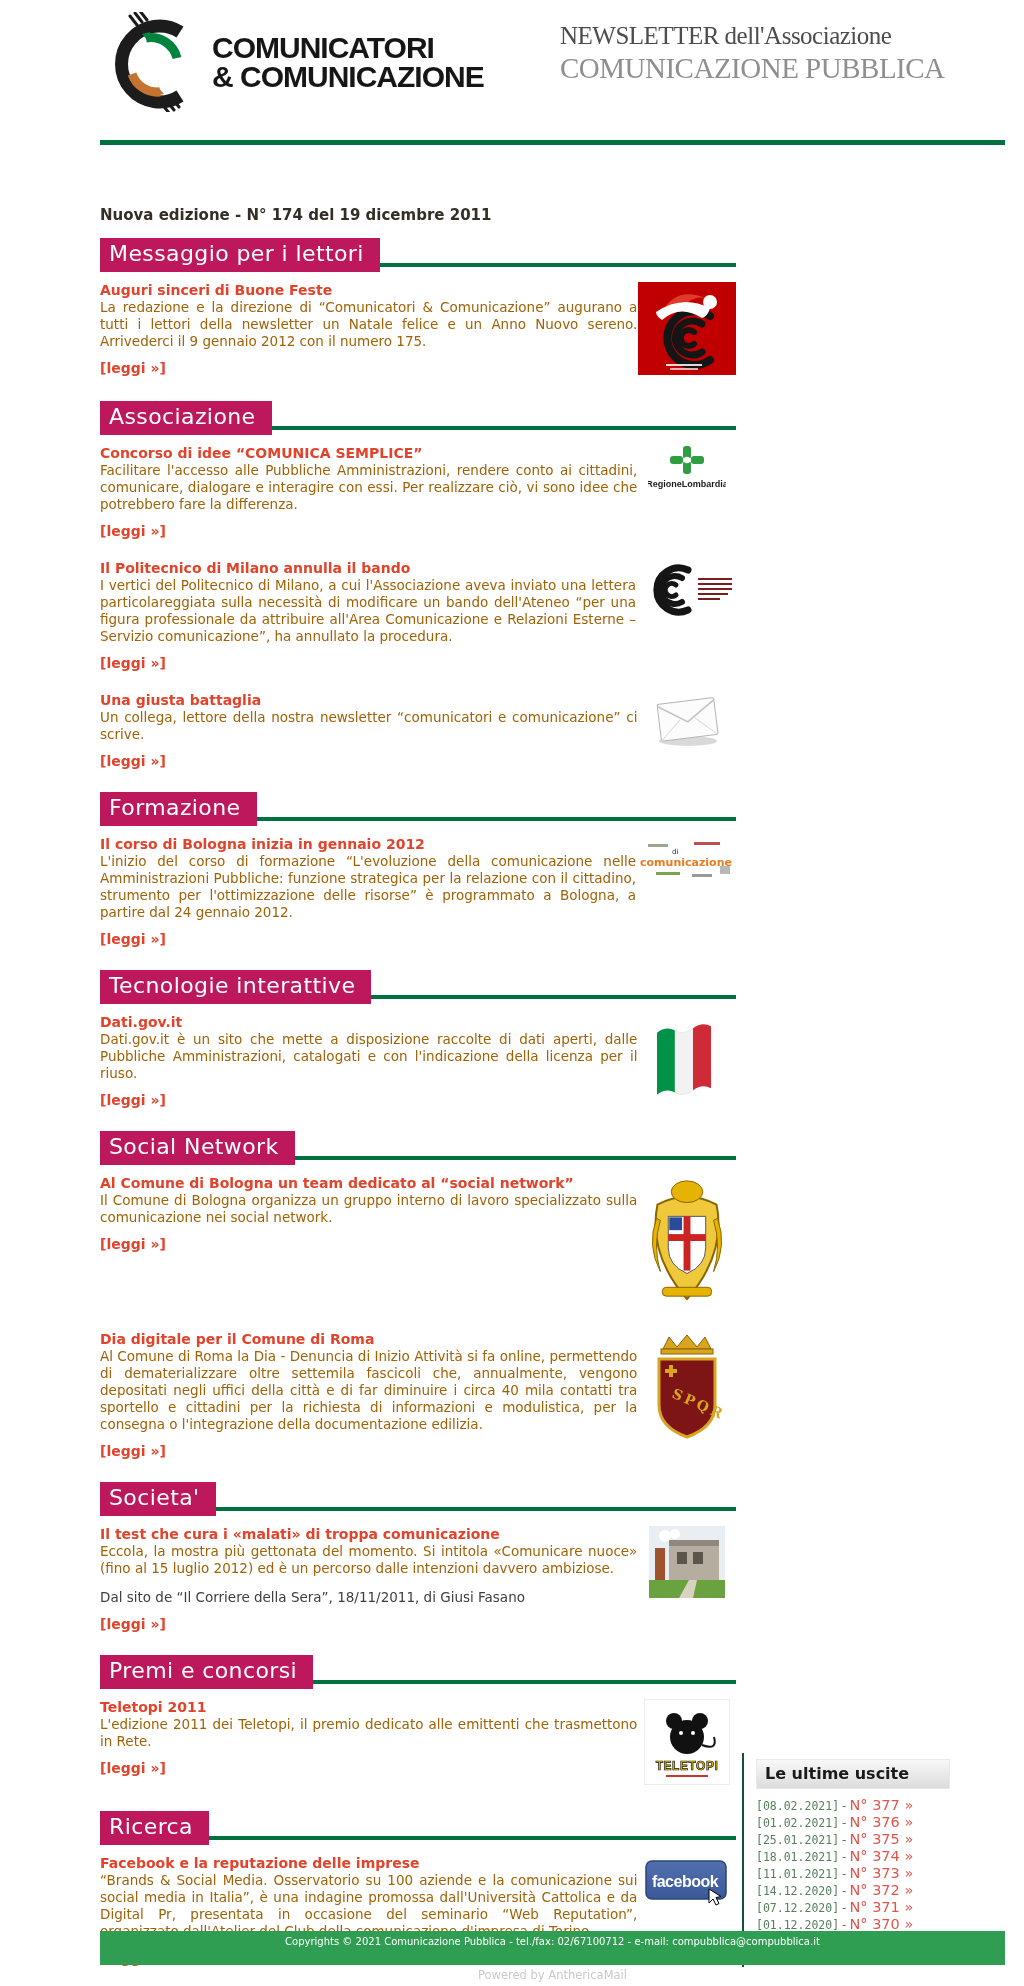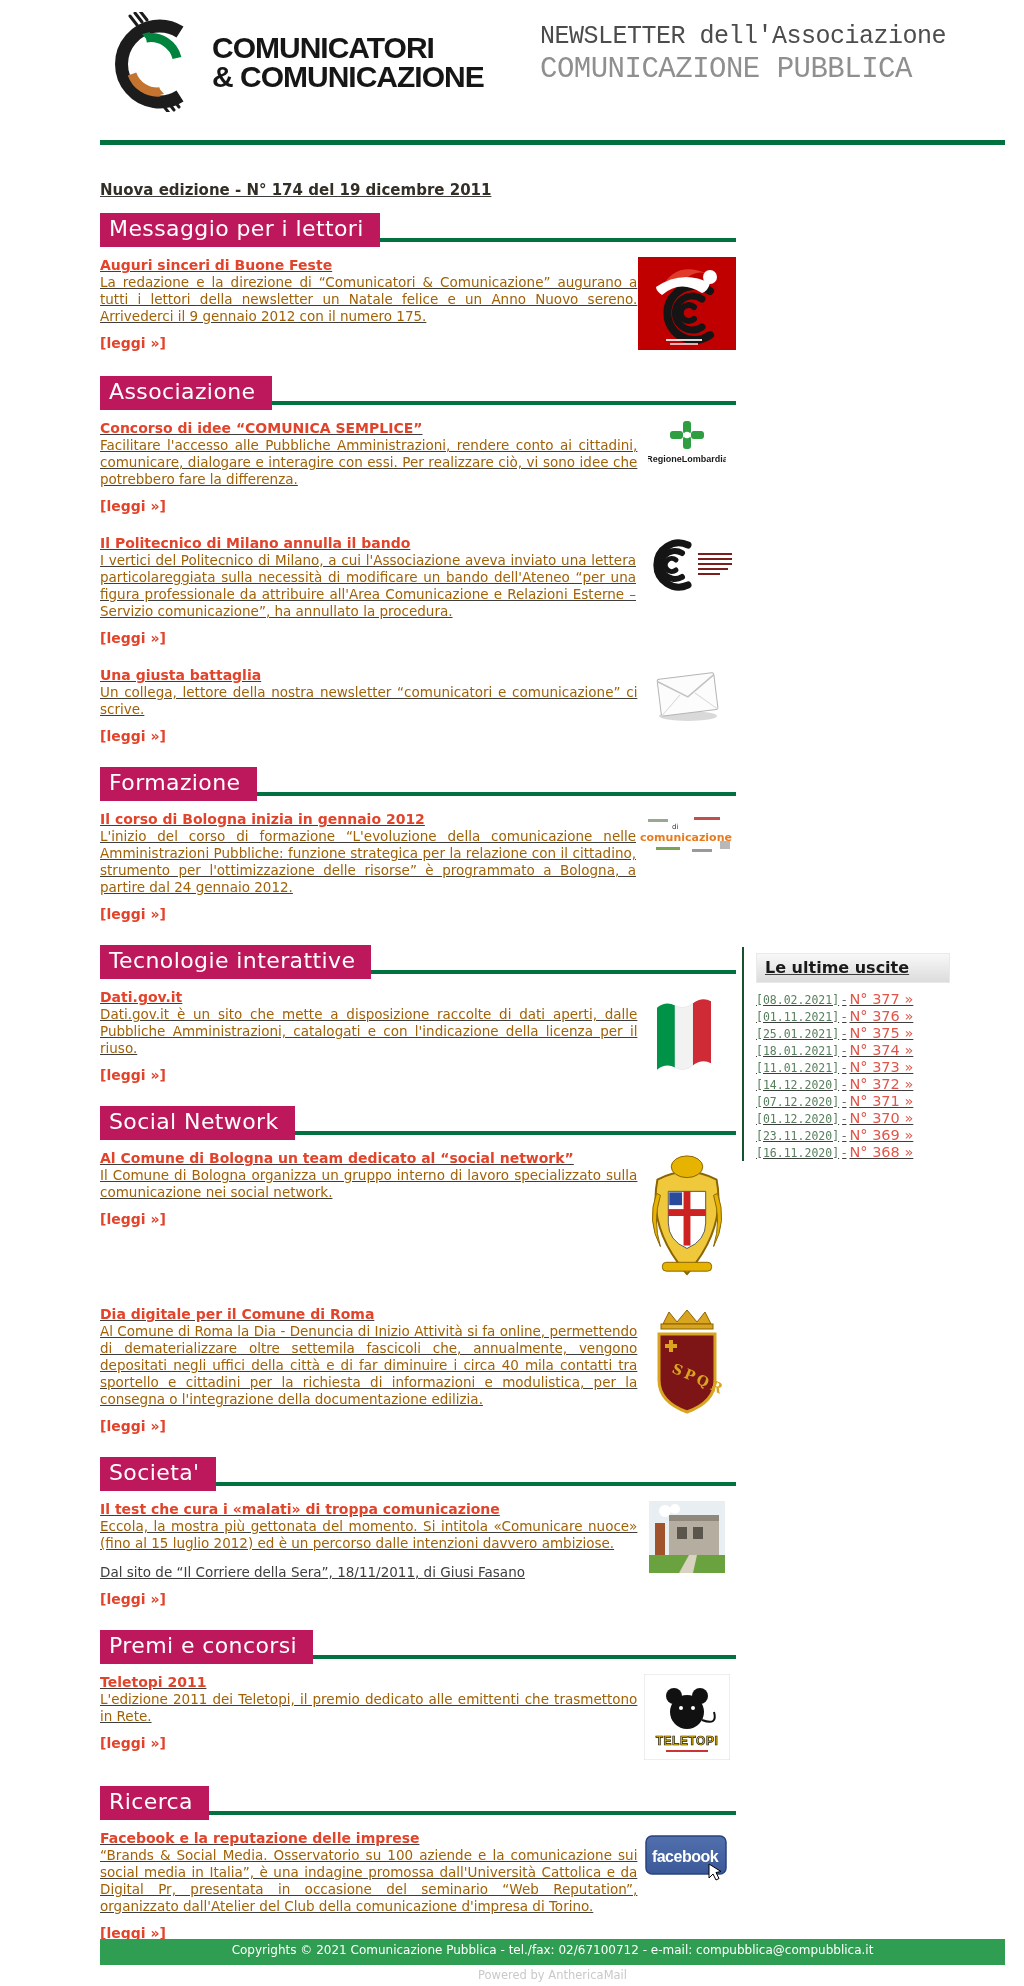--- a/index.html
+++ b/index.html
@@ -3,26 +3,26 @@
 <meta charset="utf-8">
 <style>
   html,body{margin:0;padding:0;background:#fff;}
   .page{position:relative;width:1024px;height:1986px;background:#fff;overflow:hidden;
         font-family:"DejaVu Sans",sans-serif;color:#3e3e3e;}
   
   .header{position:relative;height:140px;}
   .logo{position:absolute;left:104px;top:12px;display:flex;align-items:center;}
   .logo-text{margin-left:12px;font-family:"Liberation Sans",sans-serif;font-weight:800;
              font-size:30px;line-height:29px;color:#161616;letter-spacing:-1px;}
-  .nl{position:absolute;left:540px;top:22px;font-family:Liberation Mono, monospace;}
+  .nl{position:absolute;left:560px;top:22px;font-family:Liberation Serif, serif;}
   .nl-1{font-size:25px;color:#4c4c4c;letter-spacing:-0.5px;}
   .nl-2{font-size:29px;color:#8f8f8f;letter-spacing:-0.5px;margin-top:2px;}
   .top-rule{height:5px;background:#00713f;margin:0 19px 0 100px;}
   
-  .content{display:flex;margin:4px 19px 0 100px;min-height:1810px;align-items:center;text-decoration:underline;}
+  .content{display:flex;margin:12px 19px 0 100px;min-height:1810px;align-items:flex-end;}
   .main-col{width:636px;padding-top:2px;}
   .sidebar{width:248px;margin-left:0;border-left:2px solid #14532d;padding-left:12px;margin-left:6px;}
   
   .edition{margin:13px 0 0;font-size:15px;font-weight:bold;color:#332e26;}
   .sec{margin-top:20px;}
   .sec.first{margin-top:12px;}
   .sec-bar{position:relative;height:36px;}
   .sec-line{position:absolute;left:0;right:0;bottom:5px;height:4px;background:#00713f;}
   .sec-title{position:absolute;left:0;bottom:0;z-index:1;background:#be185d;color:#ffffff;
              font-size:22px;padding:3px 16px 6px 9px;letter-spacing:0.4px;white-space:nowrap;}
@@ -37,21 +37,21 @@
   
   .sb-head{margin:6px 54px 0 0;background:linear-gradient(#f8f8f8,#dcdcdc);
            border:1px solid #e9e9e9;padding:4px 8px 5px;font-size:16px;font-weight:bold;color:#1a1a1a;}
   .sb-list{list-style:none;margin:8px 0 0;padding:0;}
   .sb-list li{line-height:16px;white-space:nowrap;cursor:pointer;}
   .sb-date{font-family:"DejaVu Sans Mono",monospace;font-size:11.5px;color:#567f5c;}
   .sb-sep{font-size:12px;color:#6b6b6b;margin:0 3px;}
   .sb-num{font-size:14.5px;color:#e0564b;}
   
   .footer-wrap{position:absolute;left:100px;right:19px;bottom:4px;}
-  .f-bar{height:26px;line-height:22px;background:#2f9e52;color:#ffffff;font-size:12px;text-align:center;}
+  .f-bar{height:34px;line-height:22px;background:#2f9e52;color:#ffffff;font-size:10px;text-align:center;}
   .f-powered{margin-top:3px;text-align:center;color:#c9c9c9;font-size:11.5px;}
 </style>
 </head>
 <body>
 
 <div class="page">
 
   <div class="header">
     <div class="logo">
       <svg width="96" height="100" viewBox="0 0 96 100">
@@ -358,21 +358,21 @@
           </div>
         </div>
       </div>
 
     </div>
 
     <div class="sidebar">
       <div class="sb-head">Le ultime uscite</div>
       <ul class="sb-list">
         <li><span class="sb-date">[08.02.2021]</span><span class="sb-sep">-</span><span class="sb-num">N° 377 »</span></li>
-        <li><span class="sb-date">[01.11.2021]</span><span class="sb-sep">-</span><span class="sb-num">N° 376 »</span></li>
+        <li><span class="sb-date">[01.02.2021]</span><span class="sb-sep">-</span><span class="sb-num">N° 376 »</span></li>
         <li><span class="sb-date">[25.01.2021]</span><span class="sb-sep">-</span><span class="sb-num">N° 375 »</span></li>
         <li><span class="sb-date">[18.01.2021]</span><span class="sb-sep">-</span><span class="sb-num">N° 374 »</span></li>
         <li><span class="sb-date">[11.01.2021]</span><span class="sb-sep">-</span><span class="sb-num">N° 373 »</span></li>
         <li><span class="sb-date">[14.12.2020]</span><span class="sb-sep">-</span><span class="sb-num">N° 372 »</span></li>
         <li><span class="sb-date">[07.12.2020]</span><span class="sb-sep">-</span><span class="sb-num">N° 371 »</span></li>
         <li><span class="sb-date">[01.12.2020]</span><span class="sb-sep">-</span><span class="sb-num">N° 370 »</span></li>
         <li><span class="sb-date">[23.11.2020]</span><span class="sb-sep">-</span><span class="sb-num">N° 369 »</span></li>
         <li><span class="sb-date">[16.11.2020]</span><span class="sb-sep">-</span><span class="sb-num">N° 368 »</span></li>
       </ul>
     </div>

